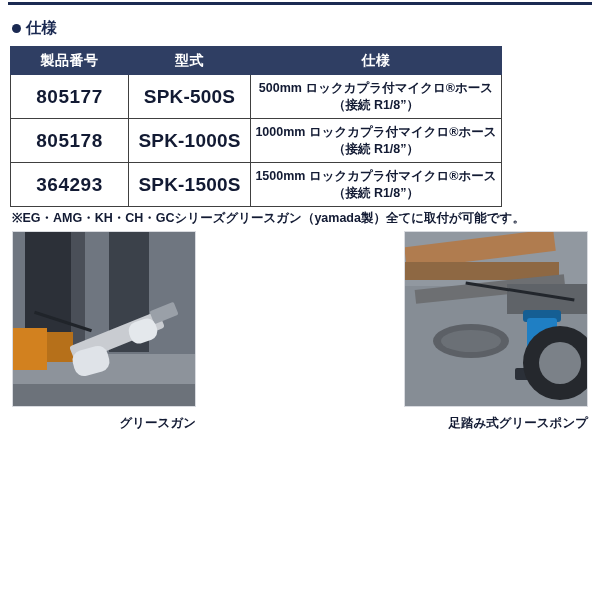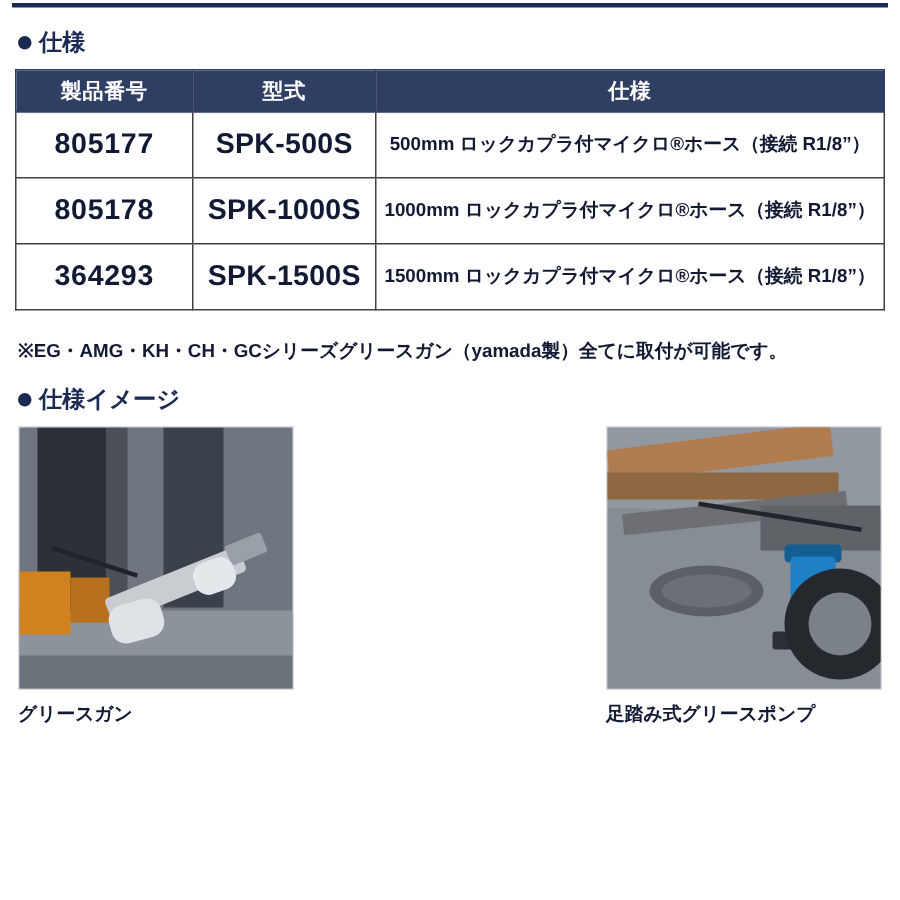--- a/index.html
+++ b/index.html
@@ -45,21 +45,21 @@
   .bullet-dot {
     width: 9px; height: 9px;
     border-radius: 50%;
     background: #1b2a52;
     display: inline-block;
   }
 
   
   .table-wrap { padding: 0 10px; }
   table.spec {
-    width: 580px;
+    width: 492px;
     border-collapse: collapse;
     table-layout: fixed;
   }
   table.spec th {
     background: #2f3e63;
     color: #ffffff;
     font-size: 14px;
     font-weight: bold;
     height: 28px;
     border: 1px solid #2f3e63;
@@ -86,21 +86,21 @@
     letter-spacing: 0.2px;
   }
   td.col-spec {
     font-size: 12.5px;
     font-weight: bold;
   }
   th.h-num { width: 118px; }
   th.h-model { width: 122px; }
 
   .note {
-    margin: 18px 0 0 12px;
+    margin: 2px 0 0 12px;
     font-size: 12.5px;
     color: #121a33;
     font-weight: bold;
   }
 
   
   .cards {
     display: flex;
     justify-content: space-between;
     padding: 0 12px;
@@ -109,21 +109,21 @@
   .card { width: 184px; }
   .photo {
     width: 184px; height: 176px;
     position: relative;
     overflow: hidden;
     background: #9aa0a6;
     border: 1px solid #d9dbe0;
   }
   .caption {
     margin-top: 8px;
-    text-align: left;
+    text-align: right;
     font-size: 12.5px;
     font-weight: bold;
     color: #121a33;
   }
 
   
   .p1-bg { position:absolute; inset:0; background:#6f7680; }
   .p1-mast-a { position:absolute; left:12px; top:0; width:46px; height:150px; background:#2c3038; }
   .p1-mast-b { position:absolute; left:58px; top:0; width:14px; height:150px; background:#4a4f58; }
   .p1-mast-c { position:absolute; left:96px; top:0; width:40px; height:120px; background:#3b414a; }
@@ -205,24 +205,20 @@
           <td class="col-num">364293</td>
           <td class="col-model">SPK-1500S</td>
           <td class="col-spec">1500mm ロックカプラ付マイクロ®ホース（接続 R1/8”）</td>
         </tr>
       </tbody>
     </table>
   </div>
 
   <div class="note">※EG・AMG・KH・CH・GCシリーズグリースガン（yamada製）全てに取付が可能です。</div>
 
-  <div class="section-head">
-    <span class="bullet-dot"></span>
-    <span>仕様イメージ</span>
-  </div>
 
   <div class="cards">
 
     <div class="card">
       <div class="photo">
         <div class="p1-bg"></div>
         <div class="p1-mast-a"></div>
         <div class="p1-mast-b"></div>
         <div class="p1-mast-c"></div>
         <div class="p1-floor"></div>

